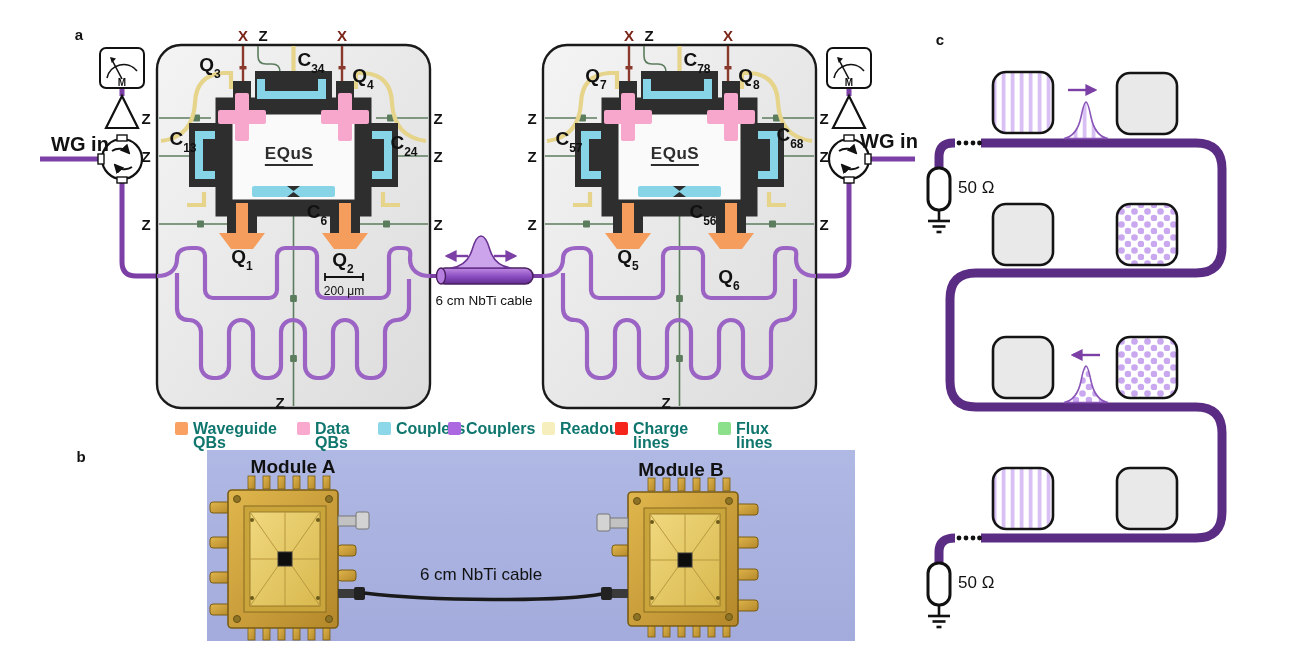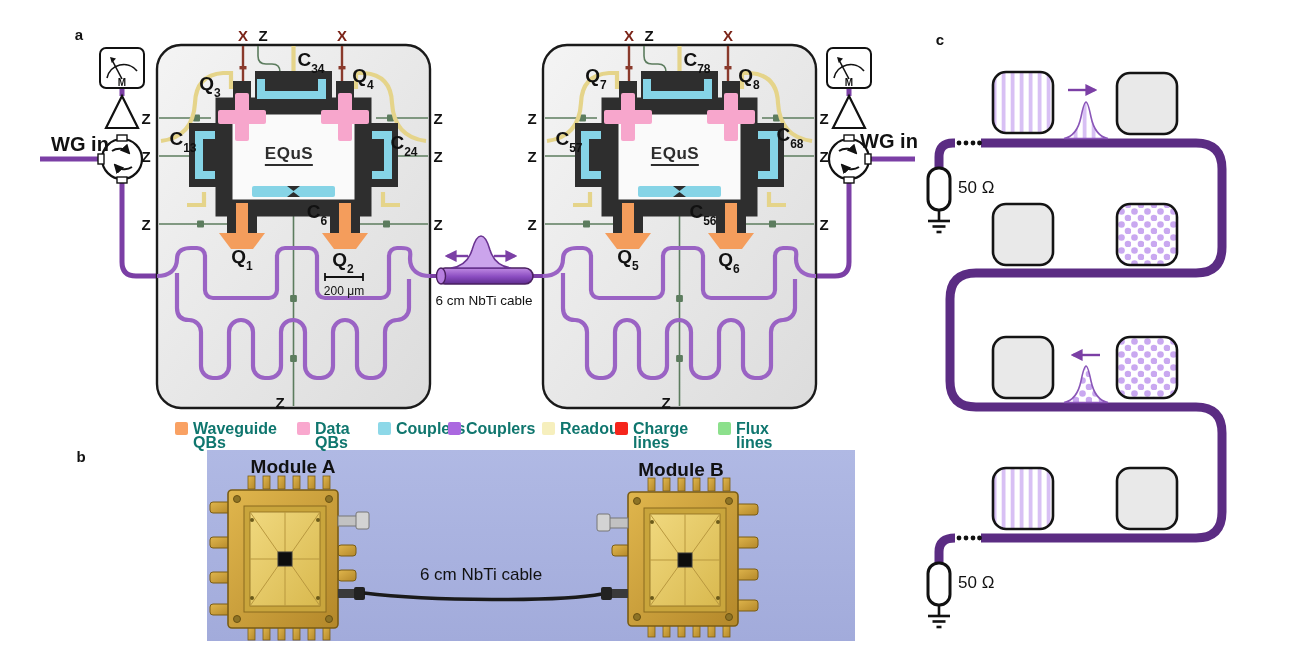--- a/index.html
+++ b/index.html
@@ -382,21 +382,21 @@
 <div class="t port" style="left:263px;top:35px">Z</div>
 <div class="t port xp" style="left:342px;top:35px">X</div>
 <div class="t port" style="left:146px;top:118px">Z</div>
 <div class="t port" style="left:146px;top:156px">Z</div>
 <div class="t port" style="left:146px;top:224px">Z</div>
 <div class="t port" style="left:438px;top:118px">Z</div>
 <div class="t port" style="left:438px;top:156px">Z</div>
 <div class="t port" style="left:438px;top:224px">Z</div>
 <div class="t port" style="left:280px;top:402px">Z</div>
 
-<div class="t cl" style="left:210px;top:85px"><span>Q</span><sub>3</sub></div>
+<div class="t cl" style="left:210px;top:66px"><span>Q</span><sub>3</sub></div>
 <div class="t cl" style="left:363px;top:77px"><span>Q</span><sub>4</sub></div>
 <div class="t cl" style="left:311px;top:61px"><span>C</span><sub>34</sub></div>
 <div class="t cl" style="left:183px;top:140px"><span>C</span><sub>13</sub></div>
 <div class="t cl" style="left:404px;top:144px"><span>C</span><sub>24</sub></div>
 <div class="t logo" style="left:289px;top:155px">EQuS</div>
 <div class="t cl" style="left:317px;top:213px"><span>C</span><sub>6</sub></div>
 <div class="t cl" style="left:242px;top:258px"><span>Q</span><sub>1</sub></div>
 <div class="t cl" style="left:343px;top:261px"><span>Q</span><sub>2</sub></div>
 <div class="t sc" style="left:344px;top:291px">200 μm</div>
 
@@ -414,21 +414,21 @@
 <div class="t port" style="left:666px;top:402px">Z</div>
 
 <div class="t cl" style="left:596px;top:77px"><span>Q</span><sub>7</sub></div>
 <div class="t cl" style="left:749px;top:77px"><span>Q</span><sub>8</sub></div>
 <div class="t cl" style="left:697px;top:61px"><span>C</span><sub>78</sub></div>
 <div class="t cl" style="left:569px;top:140px"><span>C</span><sub>57</sub></div>
 <div class="t cl" style="left:790px;top:136px"><span>C</span><sub>68</sub></div>
 <div class="t logo" style="left:675px;top:155px">EQuS</div>
 <div class="t cl" style="left:703px;top:213px"><span>C</span><sub>56</sub></div>
 <div class="t cl" style="left:628px;top:258px"><span>Q</span><sub>5</sub></div>
-<div class="t cl" style="left:729px;top:261px"><span>Q</span><sub>6</sub></div>
+<div class="t cl" style="left:729px;top:278px"><span>Q</span><sub>6</sub></div>
 
 <div>
   <div class="leg" style="left:175px">
     <span class="sw" style="background: rgb(249, 161, 99);"></span>
     <span class="lb">Waveguide QBs</span>
       </div>
   <div class="leg" style="left:297px">
     <span class="sw" style="background: rgb(249, 168, 206);"></span>
     <span class="lb">Data QBs</span>
       </div>

